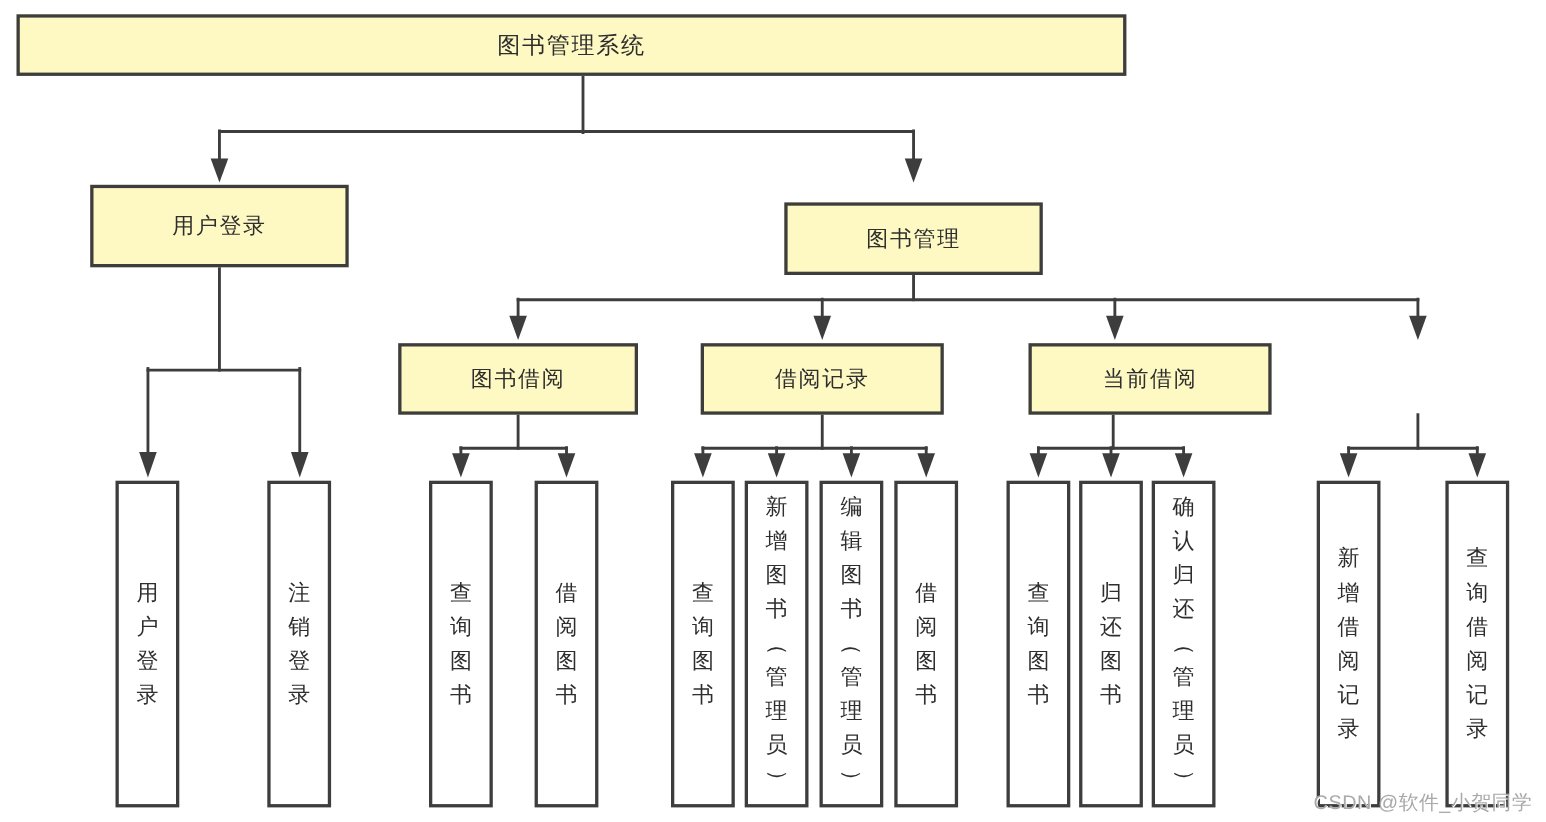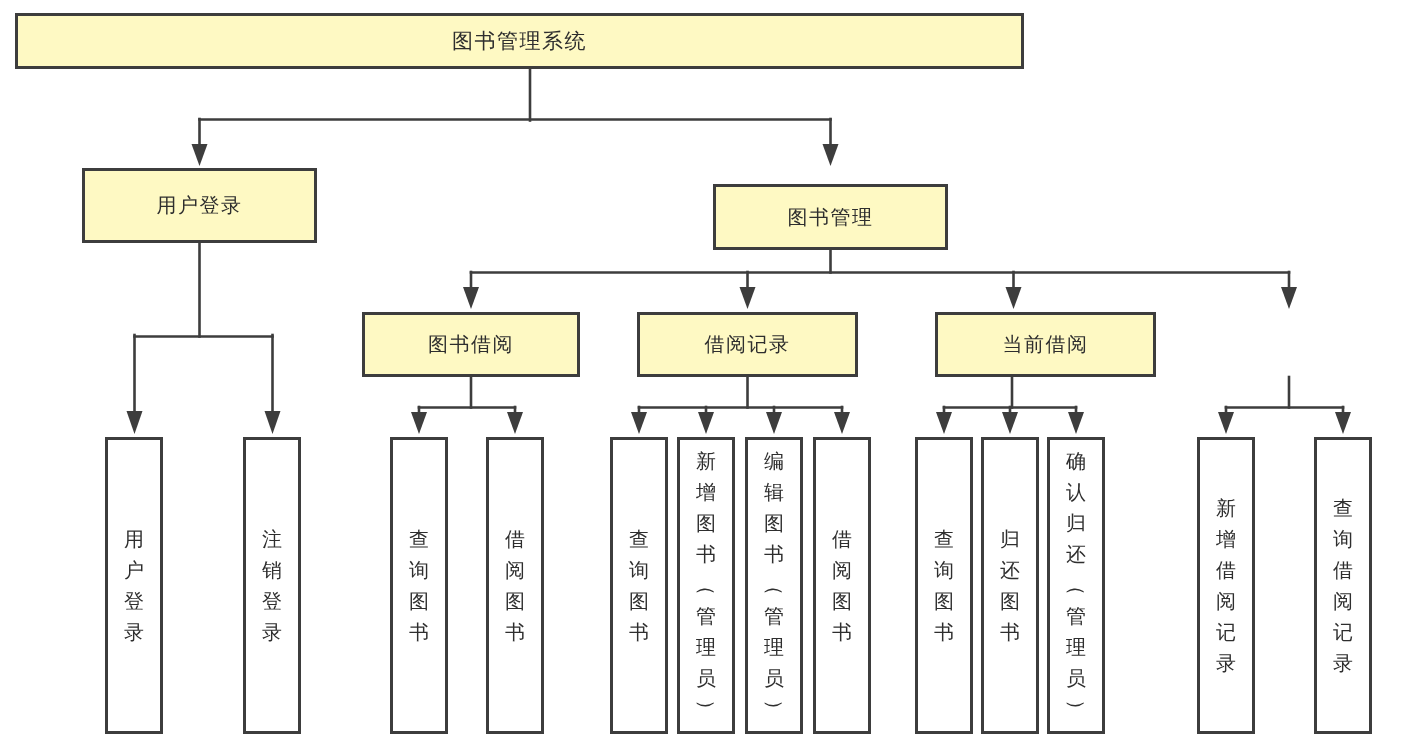--- a/index.html
+++ b/index.html
@@ -266,14 +266,15 @@
     </div>
   <div class="leaf" style="left:1314px;">
       <span class="vchar">查</span>
       <span class="vchar">询</span>
       <span class="vchar">借</span>
       <span class="vchar">阅</span>
       <span class="vchar">记</span>
       <span class="vchar">录</span>
     </div>
 
+  <div class="watermark">CSDN @软件_小贺同学</div>
 
 </div>
 
 </body></html>

